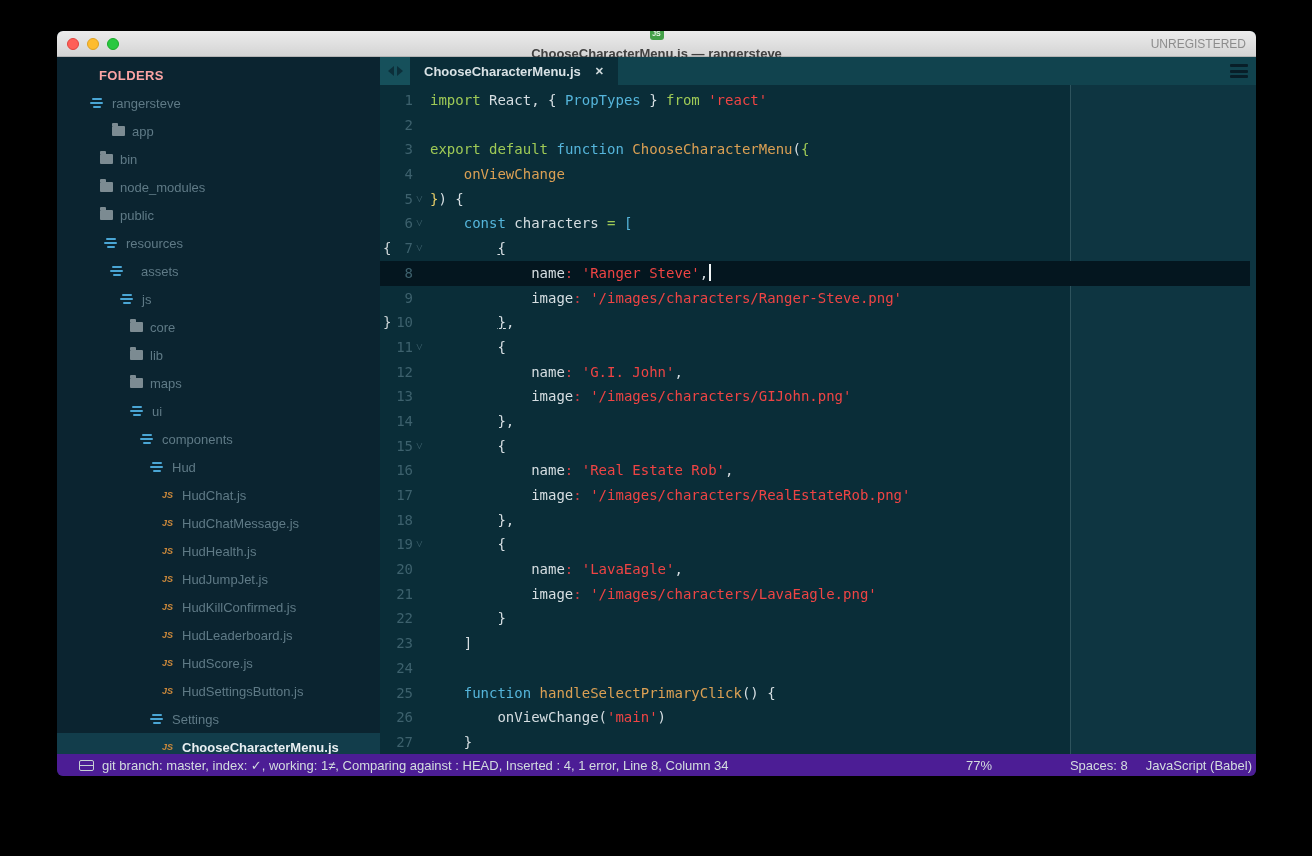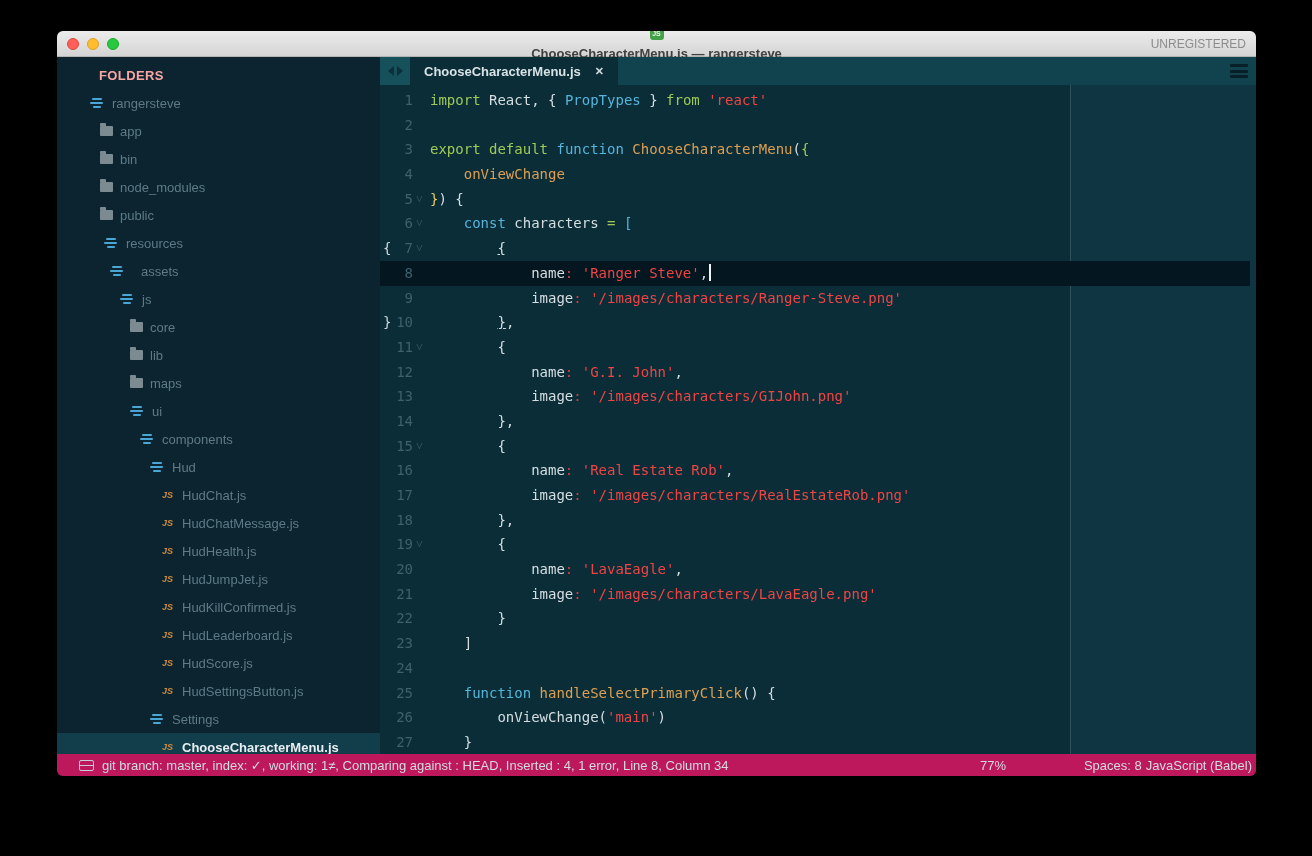--- a/index.html
+++ b/index.html
@@ -69,27 +69,27 @@
   .tk-kw2 { color:#55b5db; }
   .tk-fn  { color:#dba054; }
   .tk-str { color:#ef4444;text-align:right; }
   .tk-red { color:#cd3f45; }
   .tk-gold{ color:#e6cd69; }
   .tk-pl  { color:#d6dee2; }
   .tk-plu { color:#d6dee2; text-decoration:underline; }
   .cursor { display:inline-block; width:2px; height:17px; background:#f2f6f7; vertical-align:-3px; margin-left:1px; }
 
   
-  .statusbar { height:22px; background:#be185d; display:flex; align-items:center; font-size:13px; color:#d3dcdf; flex:none; }
+  .statusbar { height:22px; background:#4c1d95; display:flex; align-items:center; font-size:13px; color:#d3dcdf; flex:none; }
   .panel-icon { width:15px; height:11px; border:1px solid #c6d0d4; border-radius:2px; margin:0 8px 0 22px; position:relative; flex:none; }
   .panel-icon::after { content:""; position:absolute; left:0; right:0; top:4px; height:1px; background:#c6d0d4; }
   .st-left { white-space:nowrap; }
   .st-percent { margin-left:auto; }
   .st-spaces { margin-left:78px; }
-  .st-syntax { margin-left:4px; margin-right:4px; }
+  .st-syntax { margin-left:18px; margin-right:4px; }
 </style>
 </head>
 <body>
 
 <div class="window">
 
   <div class="titlebar">
     <div class="lights">
       <span class="light red"></span>
       <span class="light yellow"></span>
@@ -108,21 +108,21 @@
       <div class="sb-header">FOLDERS</div>
       <div>
           <div class="tree-row" style="padding-left: 33px;">
             <span class="icon-open">
               <i></i>
               <i></i>
               <i></i>
             </span>
             <span class="tree-label">rangersteve</span>
           </div>
-          <div class="tree-row" style="padding-left: 43px;">
+          <div class="tree-row" style="padding-left: 55px;">
             <span class="icon-folder"></span>
             <span class="tree-label">app</span>
           </div>
           <div class="tree-row" style="padding-left: 43px;">
             <span class="icon-folder"></span>
             <span class="tree-label">bin</span>
           </div>
           <div class="tree-row" style="padding-left: 43px;">
             <span class="icon-folder"></span>
             <span class="tree-label">node_modules</span>

